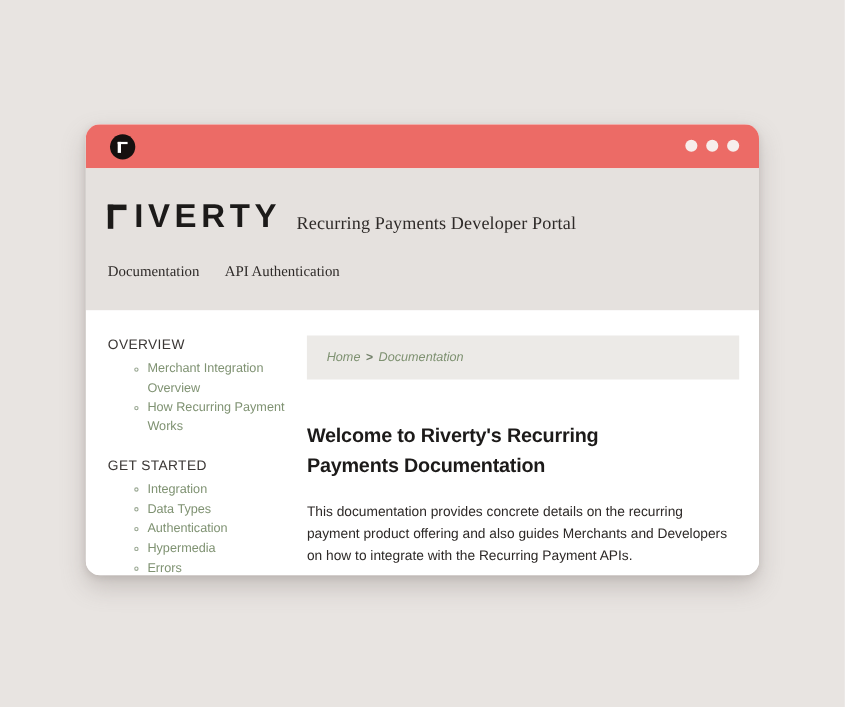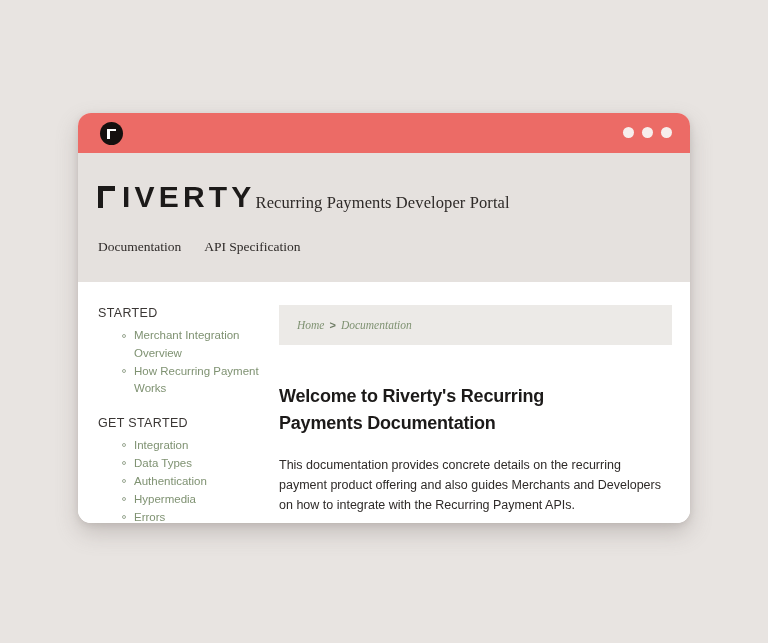--- a/index.html
+++ b/index.html
@@ -127,20 +127,21 @@
   }
   #logo-wordmark .logo-text {
     font-family: "Liberation Sans", sans-serif;
     font-size: 30px;
     font-weight: 700;
     letter-spacing: 4.2px;
     line-height: 1;
     color: #1c1a19;
   }
   #portal-title {
+    margin-left: 14px;
     font-size: 16.5px;
     color: #2e2a28;
     font-family: "Liberation Serif", serif;
     letter-spacing: 0.1px;
   }
   #main-nav {
     display: flex;
     gap: 23px;
     padding-top: 26px;
   }
@@ -214,21 +215,21 @@
     height: 40px;
     display: flex;
     align-items: center;
     padding-left: 18px;
     box-sizing: border-box;
   }
   #breadcrumb .crumb {
     font-size: 11.5px;
     font-style: italic;
     color: #7f9272;
-    font-family: Liberation Serif, serif;
+    font-family: Liberation Sans, sans-serif;
     cursor: pointer;
   }
   #breadcrumb .crumb-sep {
     font-size: 11px;
     color: #6f7d66;
     margin: 0 5px;
     font-family: "Liberation Sans", sans-serif;
     font-weight: bold;
   }
   #page-title {
@@ -269,30 +270,30 @@
   <div id="site-header">
     <div id="brand-row">
       <div id="logo-wordmark">
         <span class="logo-r"></span>
         <span class="logo-text">IVERTY</span>
       </div>
       <div id="portal-title">Recurring Payments Developer Portal</div>
     </div>
     <div id="main-nav">
       <span class="nav-link">Documentation</span>
-      <span class="nav-link">API Specification</span>
+      <span class="nav-link">API Authentication</span>
     </div>
   </div>
 
   <div id="page-body">
 
     <nav id="sidebar">
 
       <div class="sidebar-section">
-        <div class="sidebar-heading">STARTED</div>
+        <div class="sidebar-heading">OVERVIEW</div>
         <ul class="sidebar-list">
           <li>Merchant Integration Overview</li>
           <li>How Recurring Payment Works</li>
         </ul>
       </div>
 
       <div class="sidebar-section">
         <div class="sidebar-heading">GET STARTED</div>
         <ul class="sidebar-list">
           <li>Integration</li>

